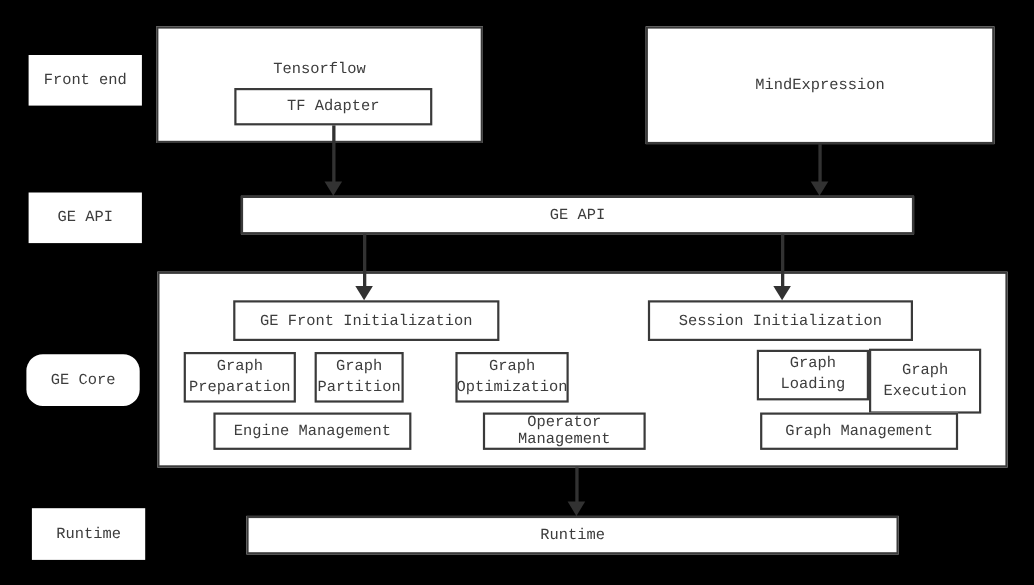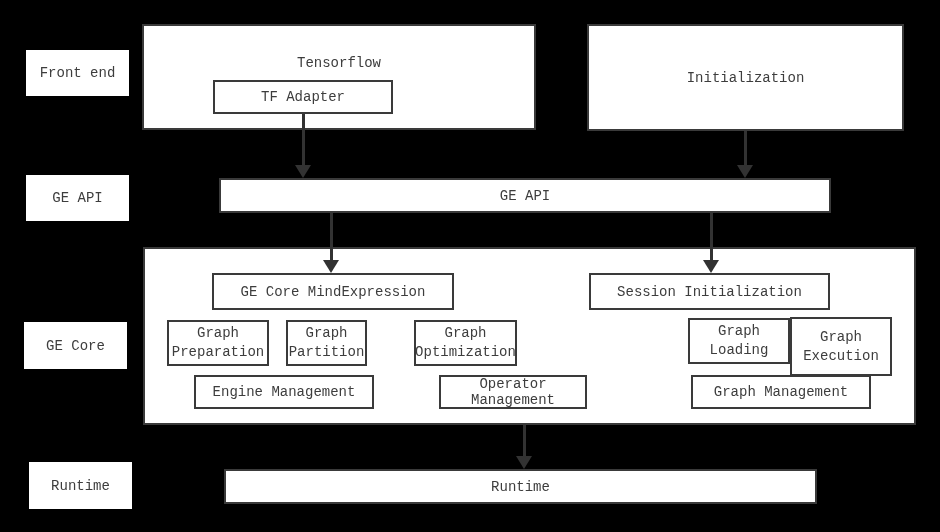--- a/index.html
+++ b/index.html
@@ -67,35 +67,35 @@
 <body>
 
 <div id="stage">
 
   <div class="abs side-label" style="left:26px; top:50px; width:103px; height:46px;">
     <span>Front end</span>
   </div>
   <div class="abs side-label" style="left:26px; top:175px; width:103px; height:46px;">
     <span>GE API</span>
   </div>
-  <div class="abs side-label" style="left:24px; top:322px; width:103px; height:47px;">
+  <div class="abs side-label" style="left:24px; top:322px; width:103px; height:47px;border-radius:15px;">
     <span>GE Core</span>
   </div>
   <div class="abs side-label" style="left:29px; top:462px; width:103px; height:47px;">
     <span>Runtime</span>
   </div>
 
-  <div class="abs box" style="left:142px; top:24px; width:394px; height:106px;">
+  <div class="abs box" style="left:142px; top:24px; width:297px; height:106px;">
     <div class="tensorflow-label">Tensorflow</div>
   </div>
   <div class="abs box center" style="left:213px; top:80px; width:180px; height:34px;">
     <span>TF Adapter</span>
   </div>
   <div class="abs box center" style="left:587px; top:24px; width:317px; height:107px;">
-    <span>Initialization</span>
+    <span>MindExpression</span>
   </div>
 
   <div class="abs arrow" style="left:295px; top:114px; height:64px;">
     <div class="shaft"></div>
     <div class="head"></div>
   </div>
   <div class="abs arrow" style="left:737px; top:131px; height:47px;">
     <div class="shaft"></div>
     <div class="head"></div>
   </div>
@@ -109,21 +109,21 @@
     <div class="head"></div>
   </div>
   <div class="abs arrow" style="left:703px; top:213px; height:60px; z-index:2;">
     <div class="shaft"></div>
     <div class="head"></div>
   </div>
 
   <div class="abs box" style="left:143px; top:247px; width:773px; height:178px;"></div>
 
   <div class="abs box center" style="left:212px; top:273px; width:242px; height:37px;">
-    <span>GE Core MindExpression</span>
+    <span>GE Front Initialization</span>
   </div>
   <div class="abs box center" style="left:589px; top:273px; width:241px; height:37px;">
     <span>Session Initialization</span>
   </div>
 
   <div class="abs box center two-line" style="left:167px; top:320px; width:102px; height:46px;">
     <span>Graph Preparation</span>
   </div>
   <div class="abs box center two-line" style="left:286px; top:320px; width:81px; height:46px;">
     <span>Graph Partition</span>

